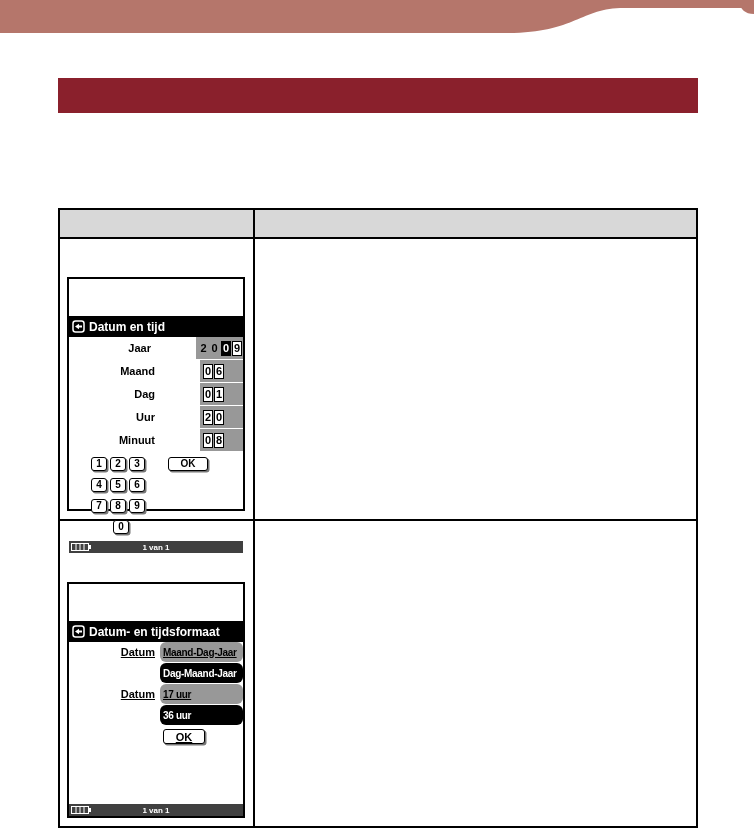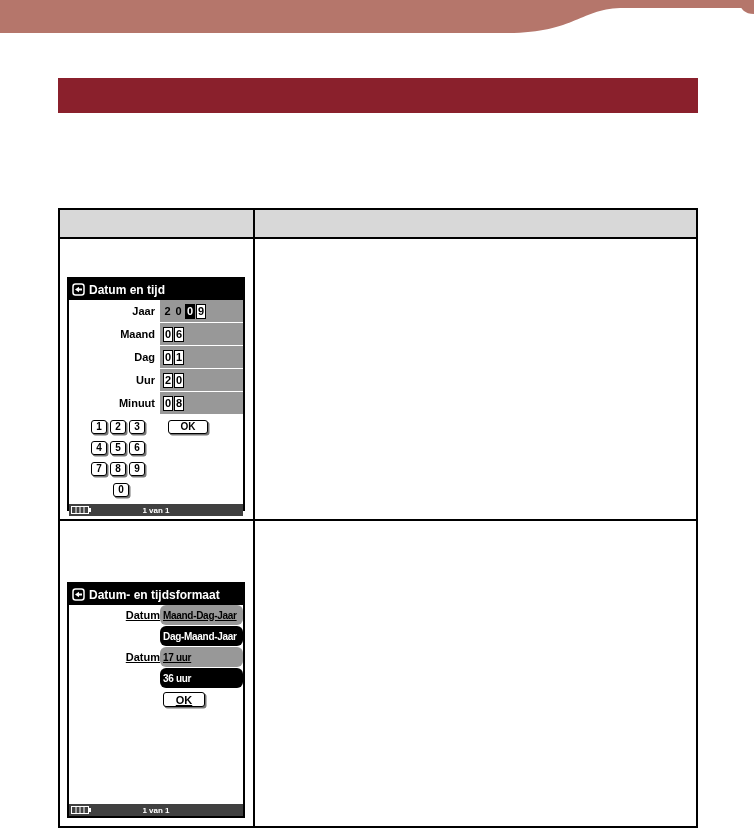--- a/index.html
+++ b/index.html
@@ -18,25 +18,25 @@
   .tr.hdr { height:27px; background:#d8d8d8; }
   .tr.r1 { height:282px; border-top:2px solid #000; }
   .tr.r2 { flex:1; border-top:2px solid #000; }
   .td1 { width:195px; border-right:2px solid #000; position:relative; }
   .td2 { flex:1; position:relative; }
 
   
   .scr { border:2px solid #000; background:#fff; font-weight:bold; display:flex; flex-direction:column; position:absolute; left:7px; width:178px; }
   .scr.s1 { top:38px; height:234px; }
   .scr.s2 { top:61px; height:236px;text-decoration:underline; }
-  .scr-hd { height:21px; background:#000; color:#fff; display:flex; align-items:center; gap:4px; padding:0 3px; font-size:12px; flex:none; white-space:nowrap; }
+  .scr-hd { height:21px; background:#000; color:#fff; display:flex; align-items:center; gap:4px; padding:0 3px; font-size:12px; flex:none; white-space:nowrap;margin-top:37px; }
   .back-ic { flex:none; display:block; }
 
   
-  .f-row { height:23px; display:flex; border-bottom:1px solid #fff; flex:none; }
+  .f-row { height:23px; display:flex; border-bottom:1px solid #fff; flex:none;gap:40px; }
   .f-label { width:91px; background:#fff; font-size:11px; display:flex; align-items:center; justify-content:flex-end; padding-right:5px; color:#000; }
   .f-val { flex:1; background:#989898; display:flex; align-items:center; padding-left:3px; font-size:11px; color:#000; }
   .dchar { display:inline-block; width:9px; text-align:center; margin-right:2px; }
   .dbox { width:10px; height:15px; background:#fff; border:1px solid #000; display:inline-flex; align-items:center; justify-content:center; font-size:11px; margin-right:1px; flex:none; }
   .dbox.sel { background:#000; color:#fff; }
 
   
   .kp { flex:none; padding-top:5px; }
   .kp-row { display:flex; gap:3px; margin:0 0 8px 22px; height:13px; align-items:center; }
   .kp-row.z { margin-left:44px; }
@@ -44,21 +44,21 @@
   .kbtn.ok { width:40px; margin-left:20px; }
 
   .filler { flex:1; }
 
   
   .scr-ft { height:12px; background:#404040; position:relative; display:flex; align-items:center; padding:0 2px; flex:none; }
   .scr-ft .pg { position:absolute; left:0; right:0; text-align:center; color:#fff; font-size:8px; font-weight:bold; }
 
   
   .s2-row { height:21px; display:flex; border-bottom:1px solid #fff; flex:none; }
-  .s2-label { width:91px; background:#fff; font-size:11px; display:flex; align-items:center; justify-content:flex-end; color:#000; }
+  .s2-label { width:91px; background:#fff; font-size:11px; display:flex; align-items:center; justify-content:flex-end; padding-right:5px; color:#000; }
   .s2-val { flex:1; background:#989898; color:#000; display:flex; align-items:center; padding-left:3px; font-size:10px; letter-spacing:-0.3px; white-space:nowrap; overflow:hidden;border-radius:6px; }
   .s2-row.sel .s2-val { background:#000; color:#fff; }
   .ok-row { height:21px; display:flex; align-items:center; flex:none; background:#fff; }
   .okbtn { margin-left:94px; width:42px; height:15px; background:#fff; border:1.5px solid #000; border-radius:3px; box-shadow:1.5px 1.5px 0 #777; font-size:11px; font-weight:bold; display:flex; align-items:center; justify-content:center; color:#000; }
 </style>
 </head>
 <body>
 
 <div class="page">
 

